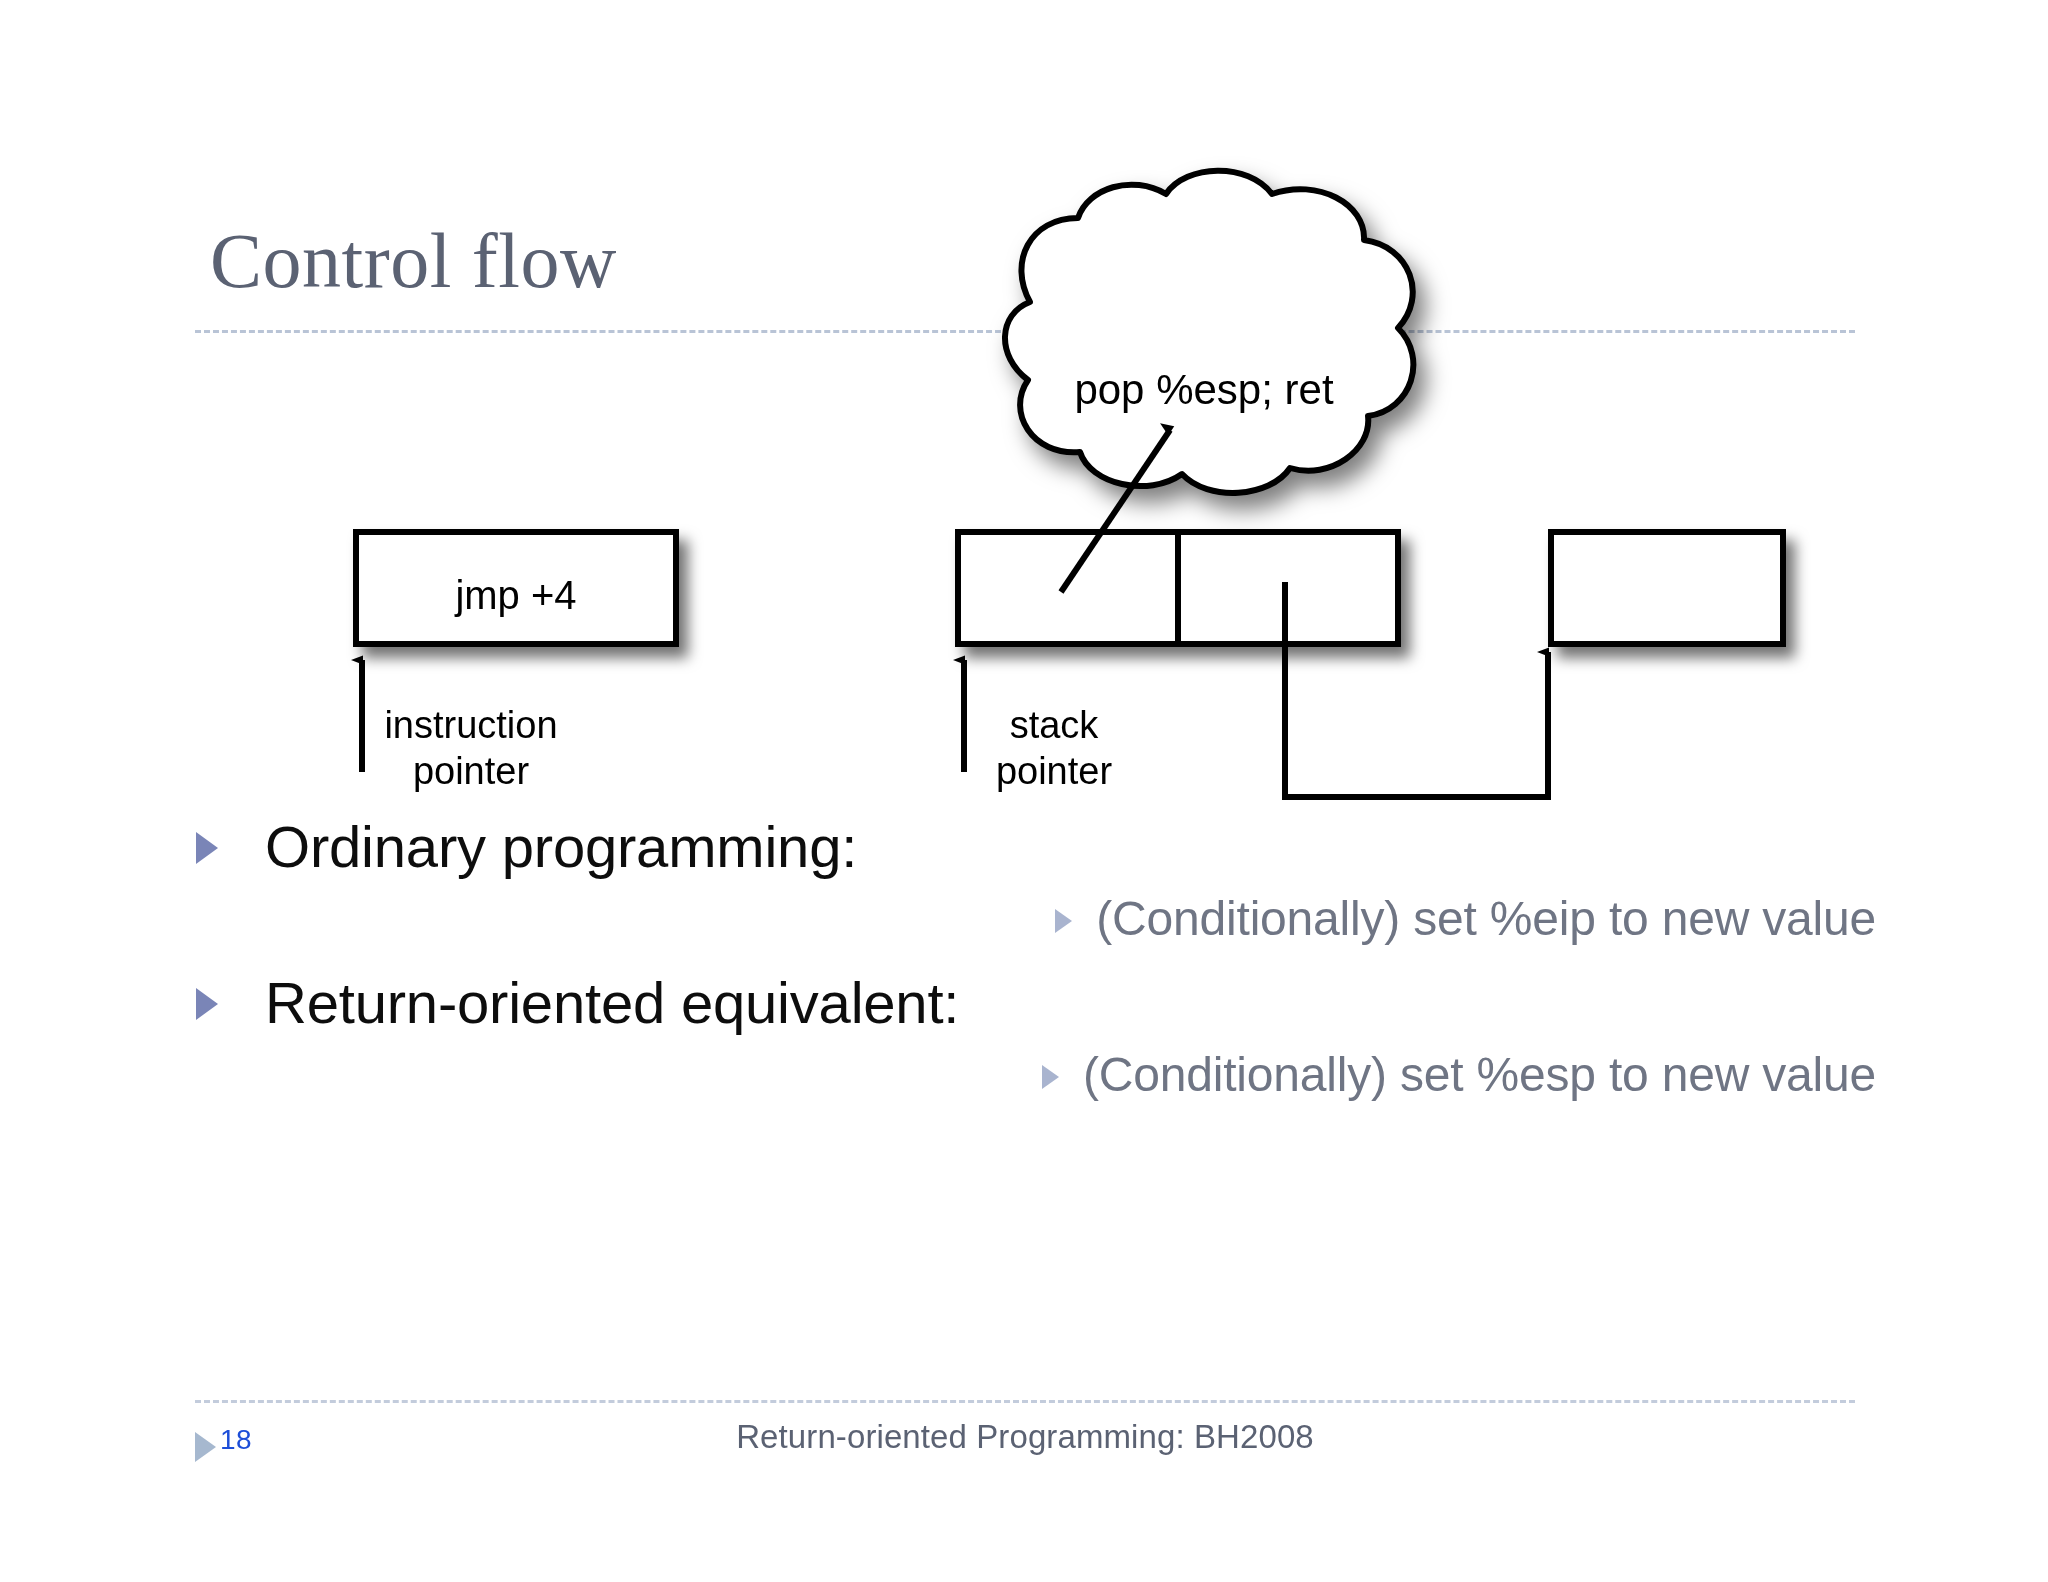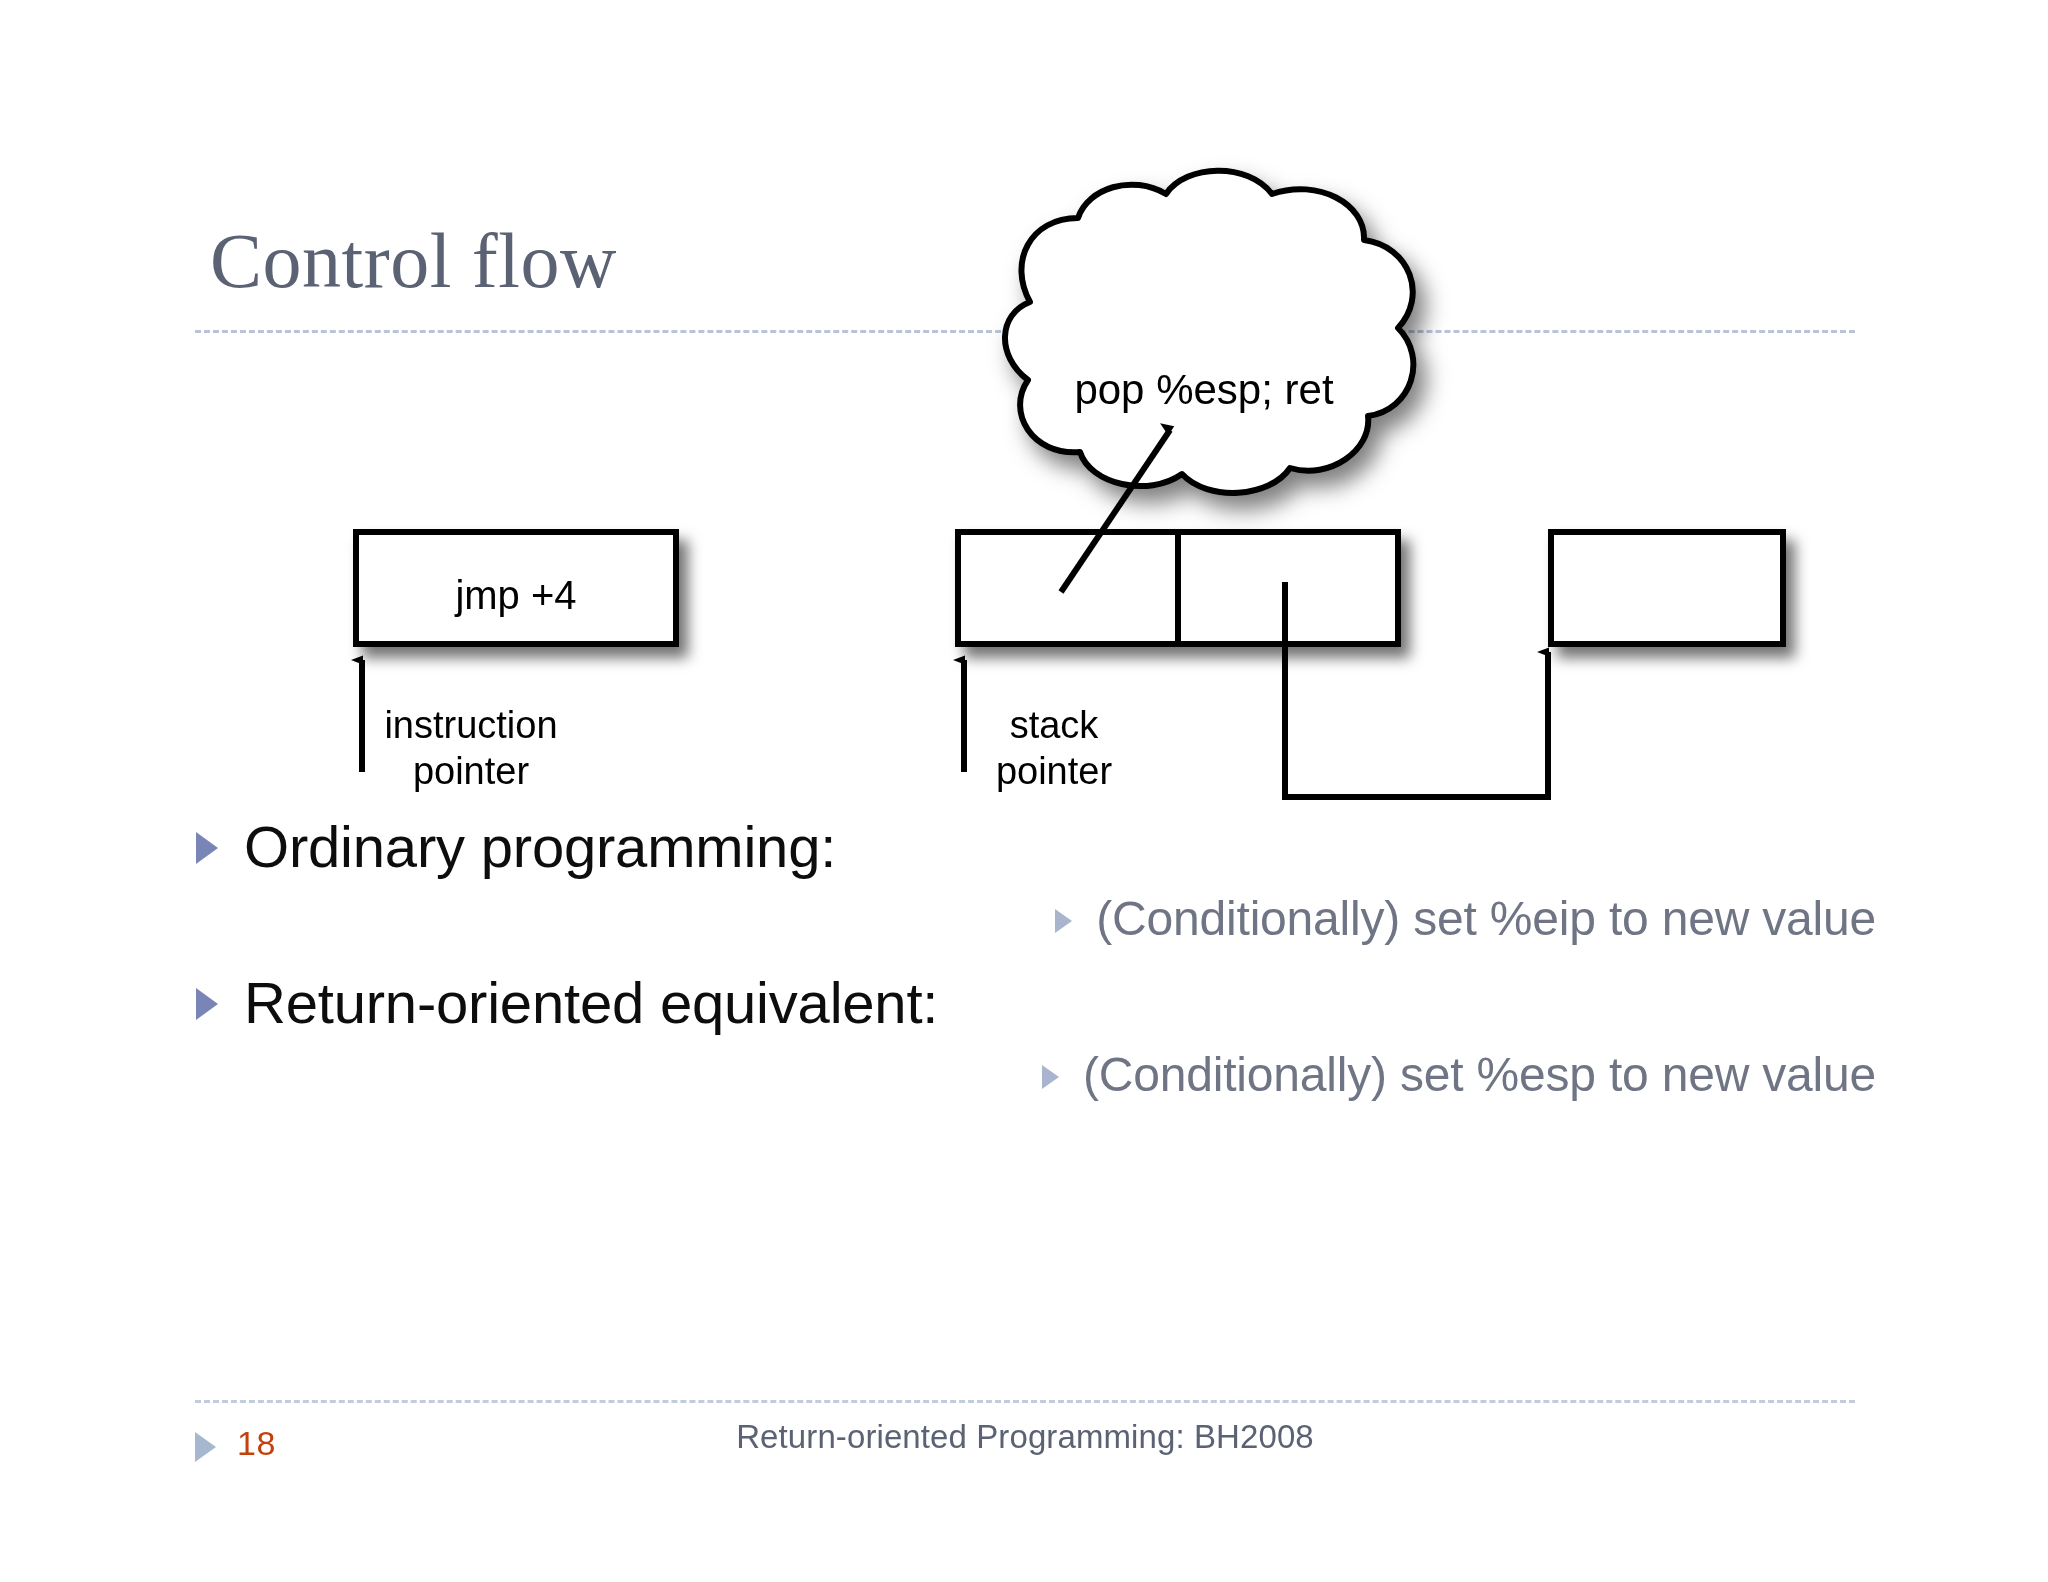--- a/index.html
+++ b/index.html
@@ -68,21 +68,21 @@
     position: absolute;
     left: 196px;
     top: 812px;
     width: 1680px;
   }
   .bullet-row {
     display: flex;
     align-items: flex-start;
     white-space: nowrap;
   }
-  .bullet-row.lvl1 { margin-top: 0; }
+  .bullet-row.lvl1 { margin-top: 0; gap: 21px; }
   .bullet-row.lvl1 + .bullet-row.lvl2 { margin-top: 6px; justify-content: flex-end; }
   .bullet-row.lvl2 + .bullet-row.lvl1 { margin-top: 20px; }
 
   .tri {
     flex: 0 0 auto;
     width: 0;
     height: 0;
     border-style: solid;
   }
   .lvl1 .tri {
@@ -124,24 +124,24 @@
     left: 0;
     top: 14px;
     width: 0;
     height: 0;
     border-style: solid;
     border-width: 15px 0 15px 21px;
     border-color: transparent transparent transparent #a6b8cf;
   }
   .footer-page {
     position: absolute;
-    left: 42px;
+    left: 25px;
     top: 6px;
-    font-size: 34px;
-    color: #c2410c;
+    font-size: 28px;
+    color: #1d4ed8;
     letter-spacing: 0.5px;
   }
   .footer-center {
     position: absolute;
     left: 0;
     right: 0;
     top: 0;
     text-align: center;
     font-size: 33px;
     color: #5b6273;

